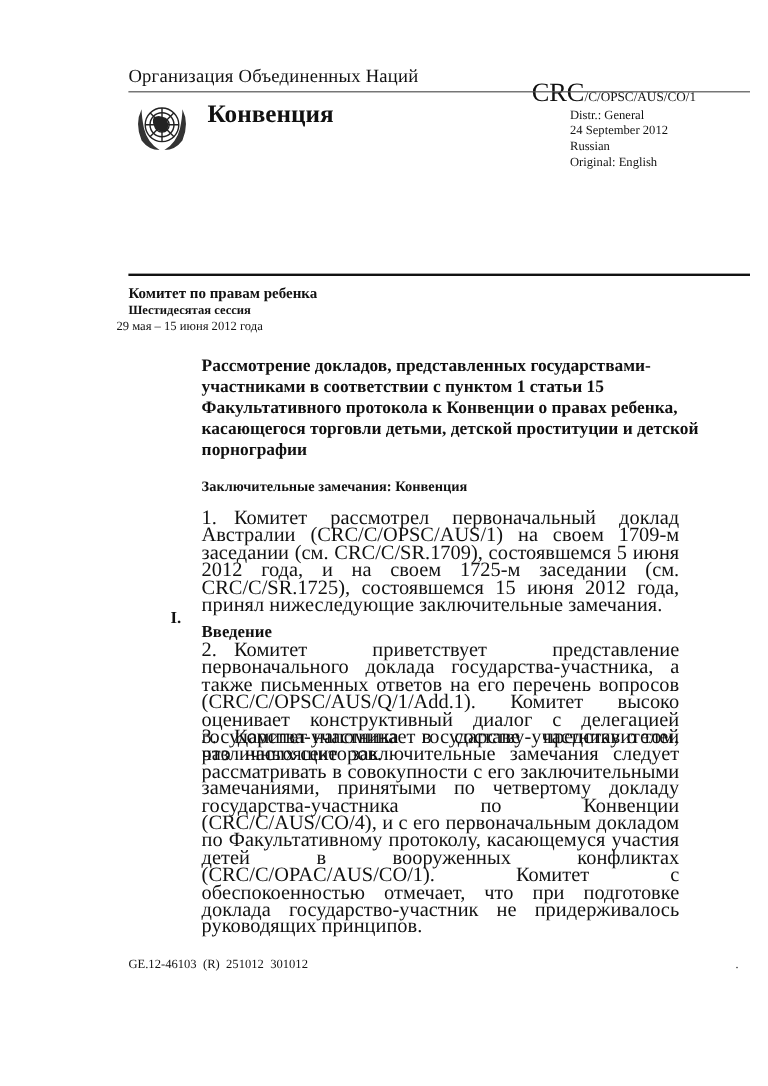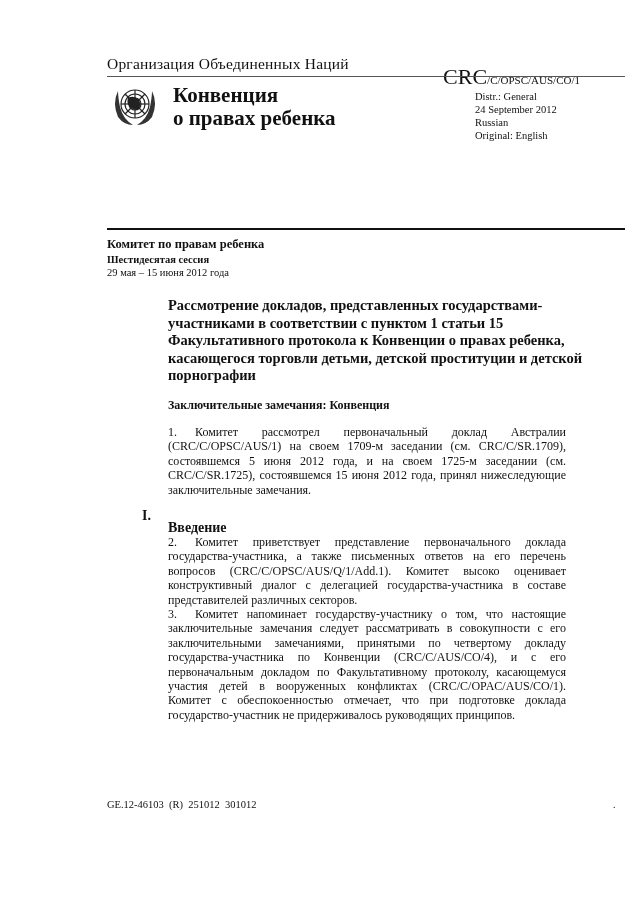--- a/index.html
+++ b/index.html
@@ -4,29 +4,29 @@
 <style>
   html, body { margin:0; padding:0; background:#ffffff; }
   body { width:640px; height:905px; position:relative; overflow:hidden; font-family:"Liberation Serif", serif; color:#111; }
   .abs { position:absolute;margin-left:45px; }
   .org { left:62px; top:55px; font-size:15.5px; letter-spacing:0.2px; }
   .symbol { right:60px; top:64px; white-space:nowrap; }
   .symbol .big { font-size:22px; }
   .symbol .small { font-size:11px; }
   .rule-thin { left:62px; top:76px; width:518px; height:1px; background:#555; }
   .logo { left:63px; top:83px; width:54px; height:46px; }
-  .conv { left:128px; top:84px; font-size:21px; font-weight:bold; line-height:23px; }
+  .conv { left:128px; top:84px; font-size:21px; font-weight:bold; line-height:23px;text-align:right; }
   .distr { left:430px; top:90px; font-size:10.5px; line-height:13px; }
   .rule-thick { left:62px; top:228px; width:518px; height:2px; background:#111; }
   .committee { left:62px; top:237px; font-size:12.5px; font-weight:bold;text-align:right; }
   .session { left:62px; top:254px; font-size:10.5px; font-weight:bold; }
-  .dates { left:62px; top:267px; font-size:10.5px; }
+  .dates { left:52px; top:267px; font-size:10.5px; }
   .title { left:123px; top:297px; width:440px; font-size:14.5px; font-weight:bold; line-height:17.5px; }
   .subtitle { left:123px; top:398px; font-size:12px; font-weight:bold; }
-  .para { left:123px; width:398px; font-size:12px; line-height:14.4px; text-align:justify; }
+  .para { left:123px; width:398px; font-size:17px; line-height:14.4px; text-align:justify; }
   .para .num { display:inline-block; width:27px; }
   .p1 { top:425px; }
   .p2 { top:535px; }
   .p3 { top:607px; }
   .sec-num { left:97px; top:508px; font-size:14px; font-weight:bold; }
   .sec-title { left:123px; top:520px; font-size:14px; font-weight:bold; }
   .footer { left:62px; top:799px; font-size:10.5px; }
   .footer-dot { left:568px; top:799px; font-size:10px; }
 </style>
 </head>
@@ -51,21 +51,20 @@
     </g>
     <path d="M20 15 Q25 12 30 16 Q34 20 31 26 Q26 28 22 24 Q18 20 20 15Z" fill="#222"></path>
     <g fill="#333">
       <path d="M10 8 Q4 20 10 34 Q16 42 25 42 Q15 36 12 24 Q10 14 10 8Z"></path>
       <path d="M44 8 Q50 20 44 34 Q38 42 29 42 Q39 36 42 24 Q44 14 44 8Z"></path>
     </g>
   </svg>
 </div>
 <div class="abs conv">
   <div>Конвенция</div>
-  <div>о правах ребенка</div>
 </div>
 <div class="abs distr">
   <div>Distr.: General</div>
   <div>24 September 2012</div>
   <div>Russian</div>
   <div>Original: English</div>
 </div>
 
 <div class="abs rule-thick"></div>
 

